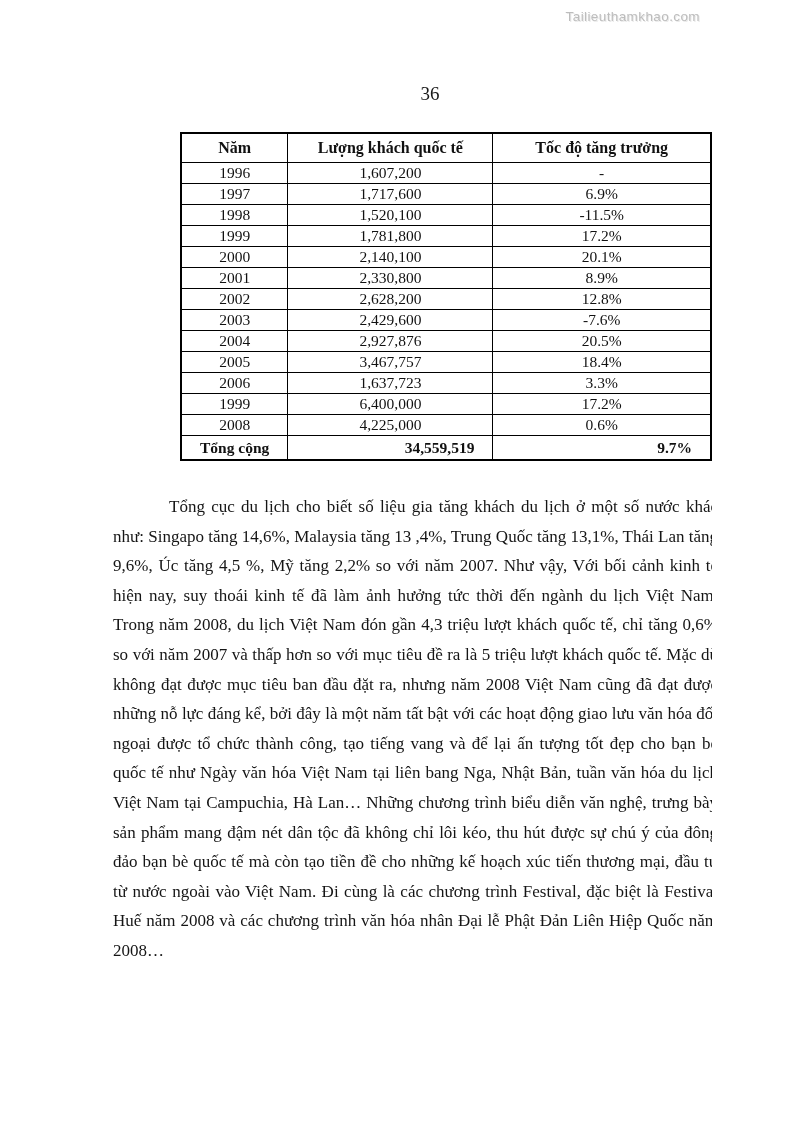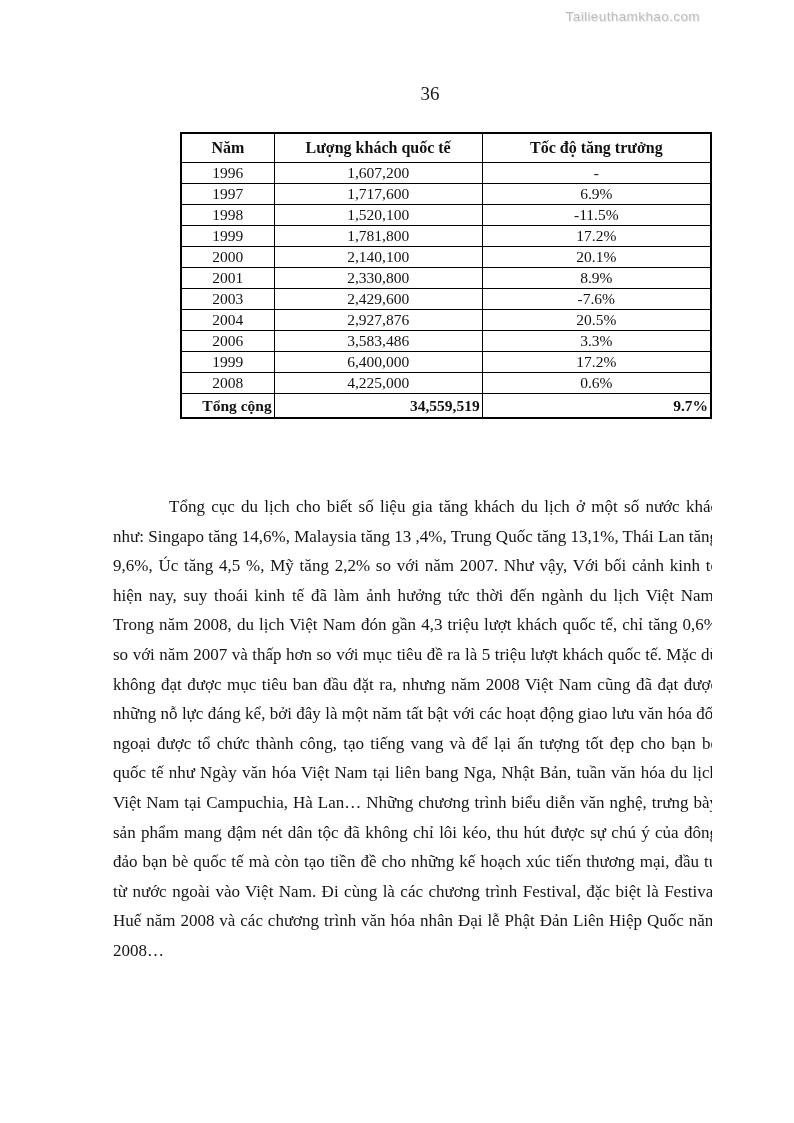--- a/index.html
+++ b/index.html
@@ -41,21 +41,21 @@
     top: 132px;
     border-collapse: collapse;
     table-layout: fixed;
     border: 2.5px solid #000;
   }
   table.data-table th,
   table.data-table td {
     border: 1px solid #000;
     text-align: center;
     vertical-align: middle;
-    padding: 0 2px;
+    padding: 0 18px;
     overflow: hidden;
     white-space: nowrap;
   }
   table.data-table th {
     height: 28px;
     font-size: 16px;
     font-weight: bold;
   }
   table.data-table td {
     height: 20px;
@@ -130,32 +130,42 @@
           <td>2000</td>
           <td>2,140,100</td>
           <td>20.1%</td>
         </tr>
         <tr>
           <td>2001</td>
           <td>2,330,800</td>
           <td>8.9%</td>
         </tr>
         <tr>
+          <td>2002</td>
+          <td>2,628,200</td>
+          <td>12.8%</td>
+        </tr>
+        <tr>
           <td>2003</td>
           <td>2,429,600</td>
           <td>-7.6%</td>
         </tr>
         <tr>
           <td>2004</td>
           <td>2,927,876</td>
           <td>20.5%</td>
         </tr>
         <tr>
+          <td>2005</td>
+          <td>3,467,757</td>
+          <td>18.4%</td>
+        </tr>
+        <tr>
           <td>2006</td>
-          <td>3,583,486</td>
+          <td>1,637,723</td>
           <td>3.3%</td>
         </tr>
         <tr>
           <td>1999</td>
           <td>6,400,000</td>
           <td>17.2%</td>
         </tr>
         <tr>
           <td>2008</td>
           <td>4,225,000</td>

